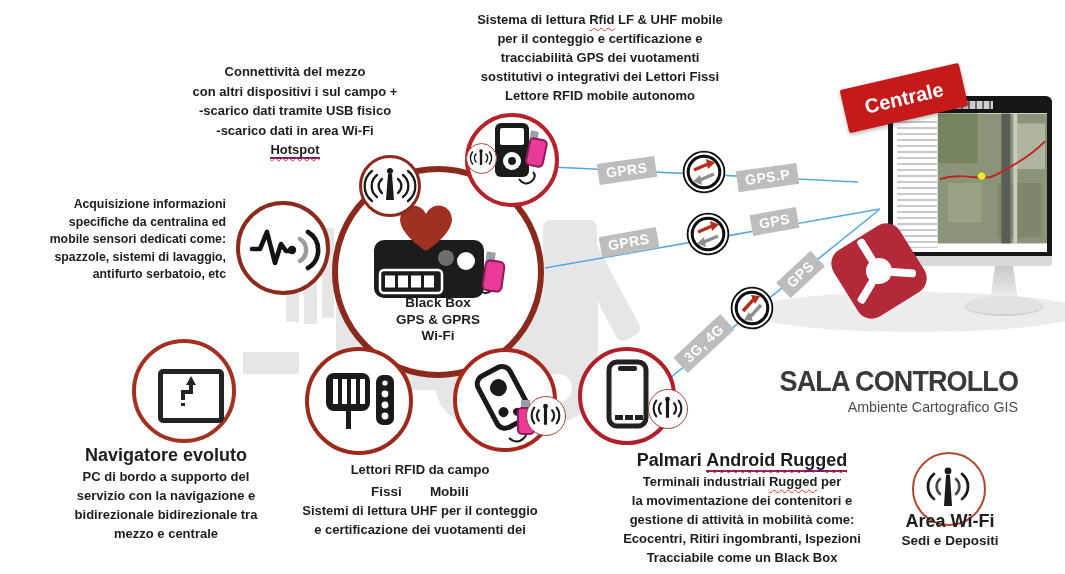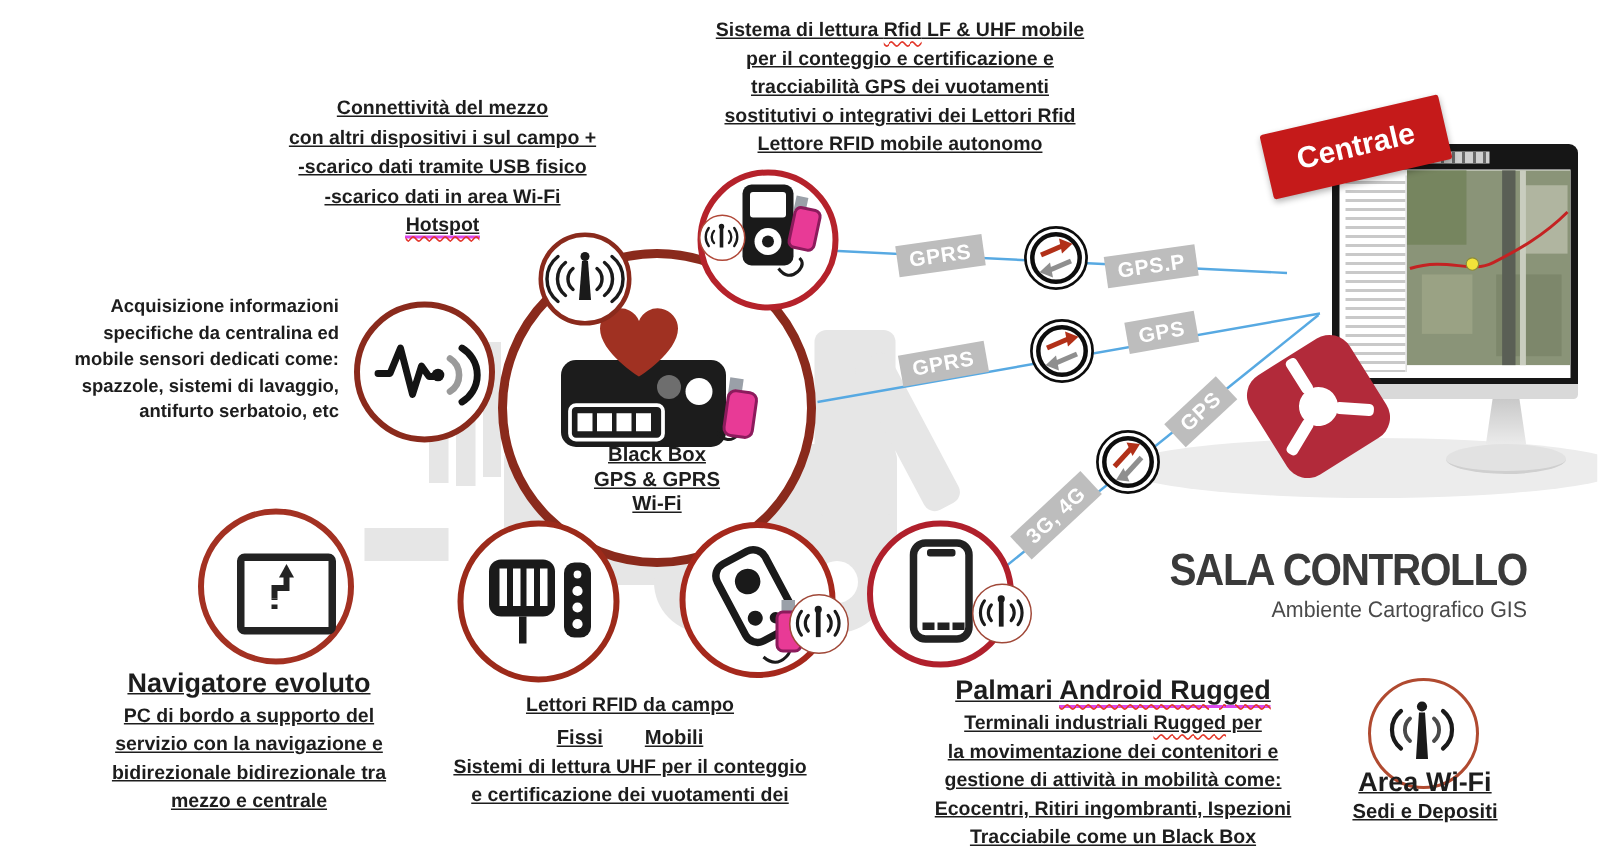--- a/index.html
+++ b/index.html
@@ -1,24 +1,24 @@
 <!DOCTYPE html>
 <html><head>
 <meta charset="utf-8">
 <style>
   html,body{margin:0;padding:0;background:#fff;}
   #stage{position:relative;width:1065px;height:574px;background:#fff;overflow:hidden;
          font-family:"Liberation Sans",sans-serif;color:#1d1d1d;}
   .abs{position:absolute;}
   .t{font-weight:700;font-size:12.5px;line-height:18px;color:#1d1d1d;}
-  .ctr{text-align:center;text-decoration:underline;}
+  .ctr{text-align:center;}
   .rgt{text-align:right;}
   .wavy{text-decoration-line:underline;text-decoration-style:wavy;text-decoration-color:#e3372a;
         text-decoration-thickness:1px;text-underline-offset:3px;}
-  .us{border-bottom:2px solid #d946ef;}
+  .us{border-bottom:2px solid #701a75;}
   .circle{position:absolute;border-radius:50%;background:#fff;box-sizing:border-box;}
   .linklabel{position:absolute;background:#bdbdbd;color:#fff;font-weight:700;font-size:14px;
              padding:2px 8px 3px;letter-spacing:.5px;white-space:nowrap;z-index:3;}
   .minicirc{position:absolute;border-radius:50%;background:#fff;box-sizing:border-box;z-index:4;}
   svg{display:block;}
 </style>
 </head>
 <body>
 
 <div id="stage">
@@ -286,21 +286,21 @@
         <path d="M20 20 a16 16 0 0 0 0 25"></path>
           <path d="M48 20 a16 16 0 0 1 0 25"></path>
       </g>
     </svg>
   </div>
 
   <div class="abs t ctr" style="left:455px;top:10px;width:290px;font-size:13px;line-height:19px;z-index:3">
     <div><span>Sistema di lettura </span><span class="wavy">Rfid</span><span> LF &amp; UHF mobile</span></div>
     <div>per il conteggio e certificazione e</div>
     <div>tracciabilità GPS dei vuotamenti</div>
-    <div>sostitutivi o integrativi dei Lettori Rfid</div>
+    <div>sostitutivi o integrativi dei Lettori Fissi</div>
     <div>Lettore RFID mobile autonomo</div>
   </div>
 
   <div class="abs t ctr" style="left:152px;top:62px;width:286px;font-size:13px;line-height:19.5px;z-index:3">
     <div>Connettività del mezzo</div>
     <div>con altri dispositivi i sul campo +</div>
     <div>-scarico dati tramite USB fisico</div>
     <div>-scarico dati in area Wi-Fi</div>
     <div><span class="us wavy">Hotspot</span></div>
   </div>

